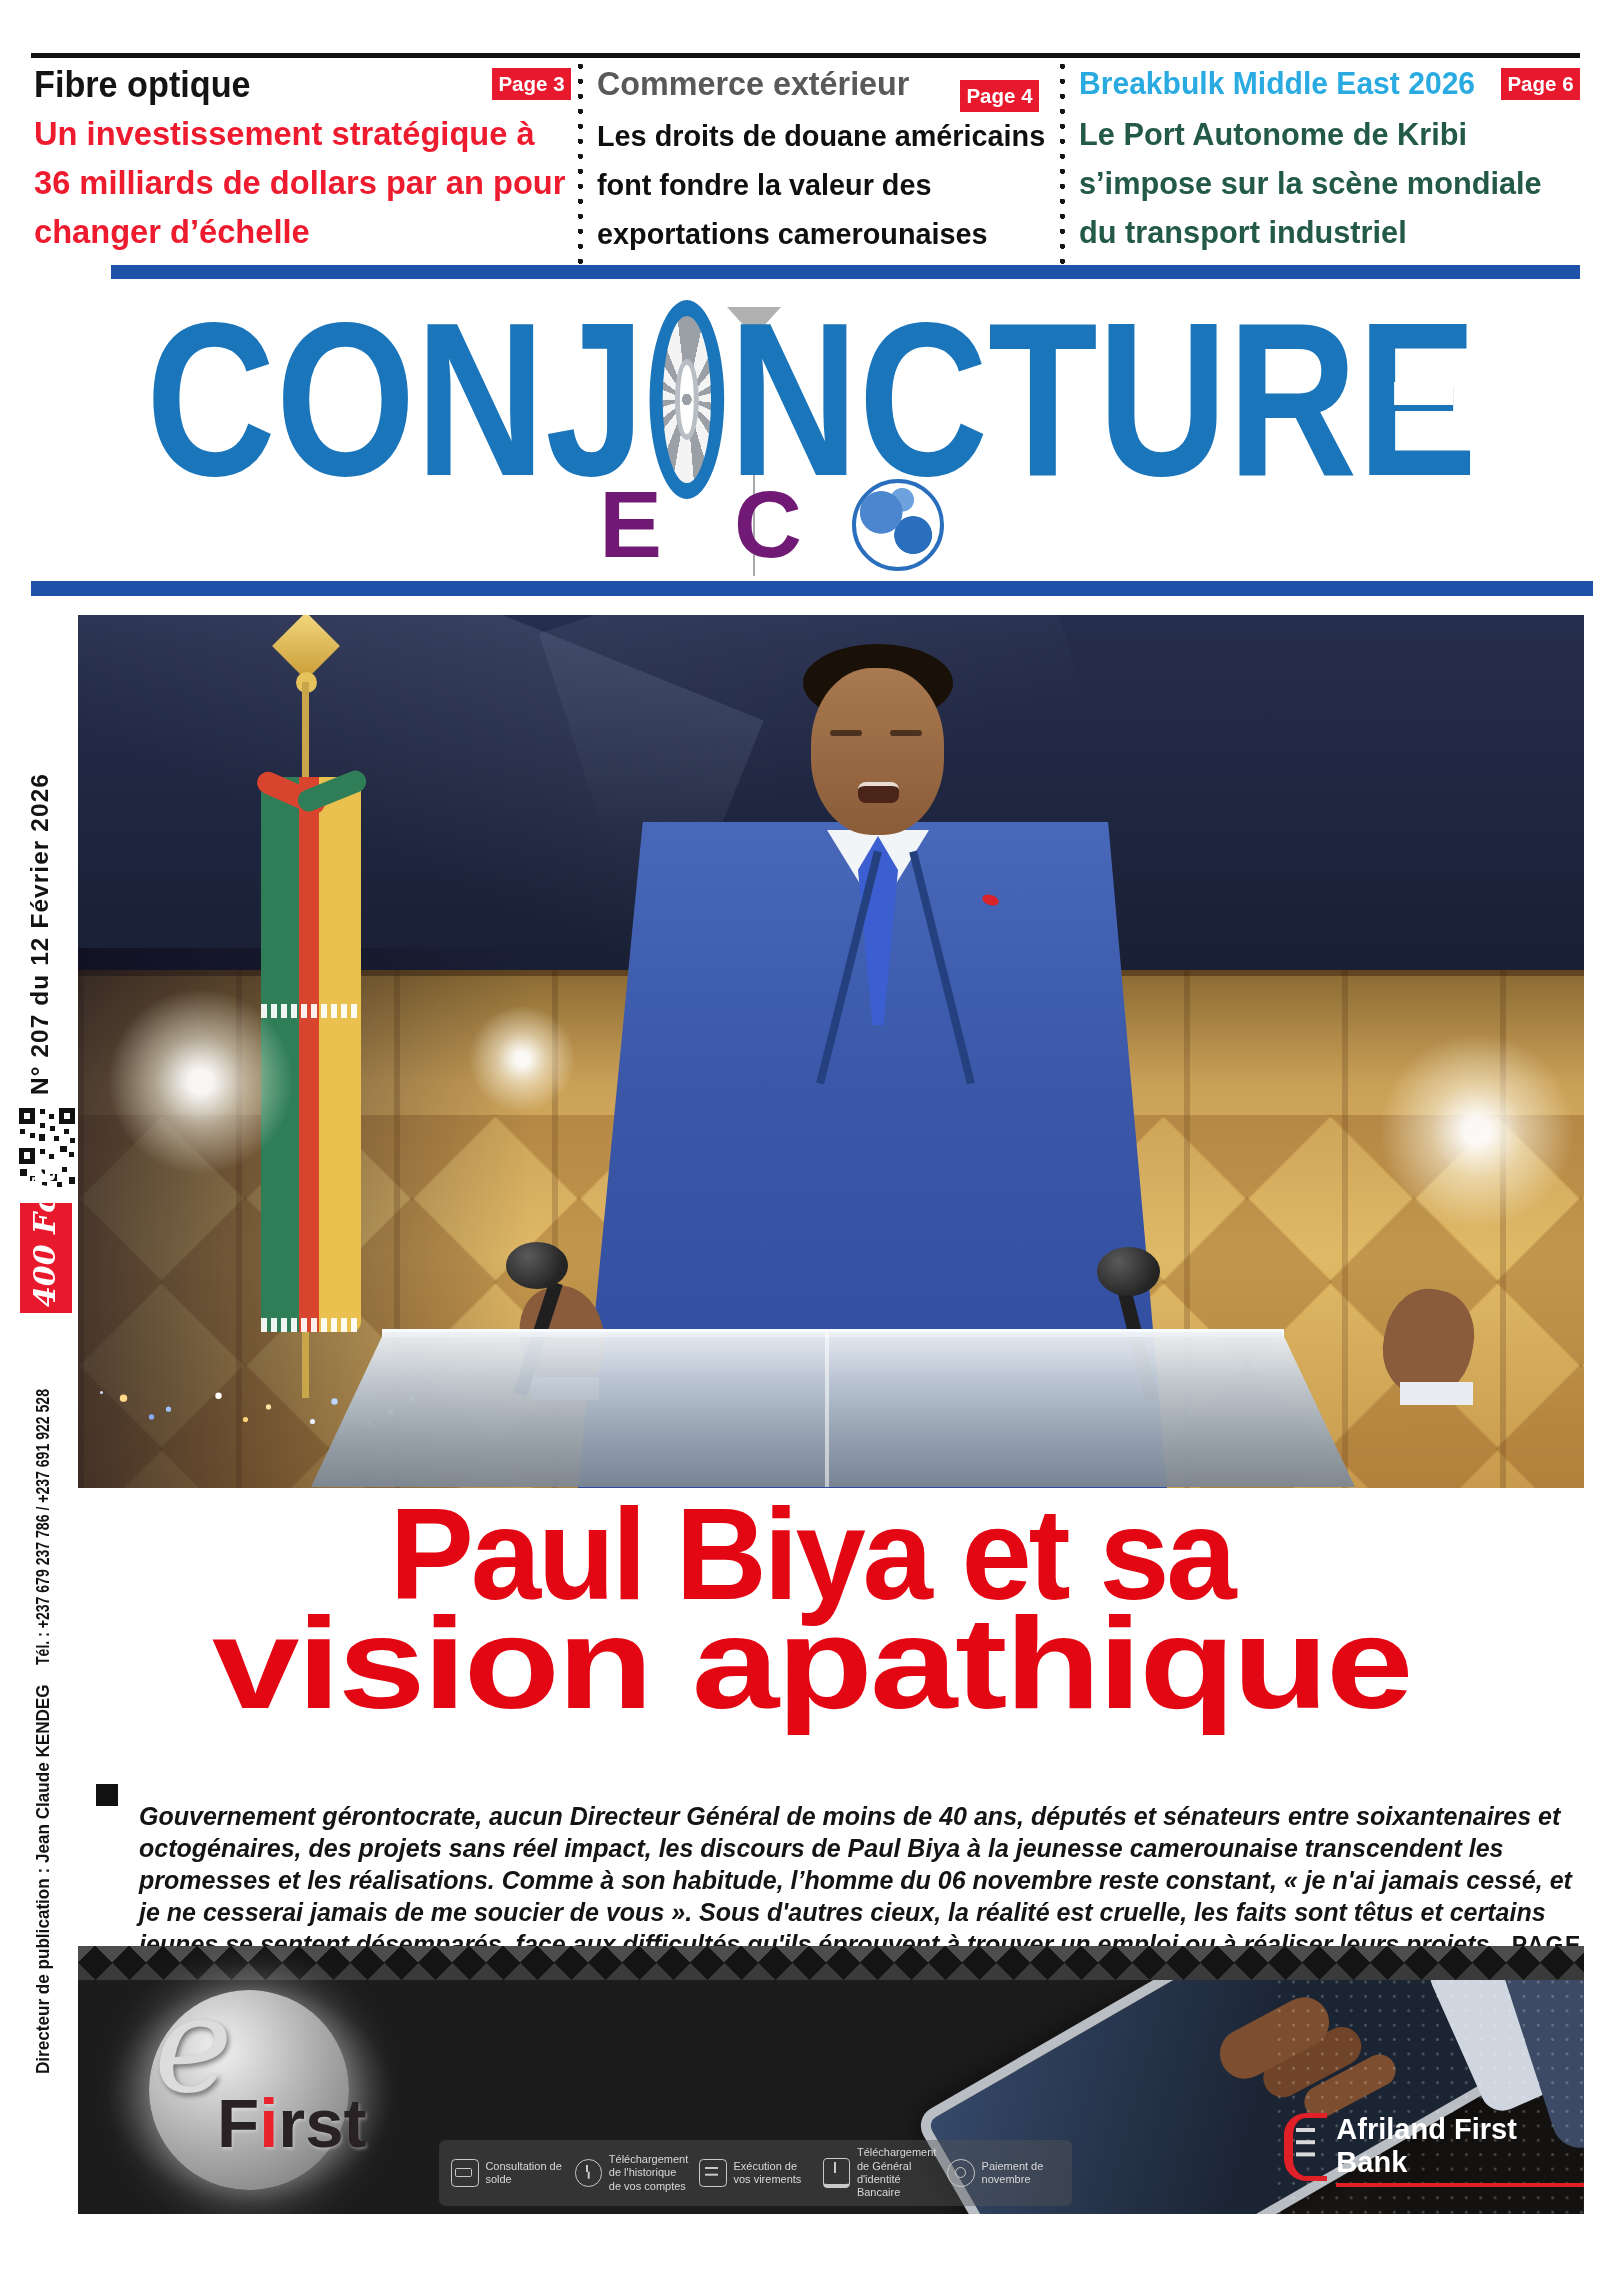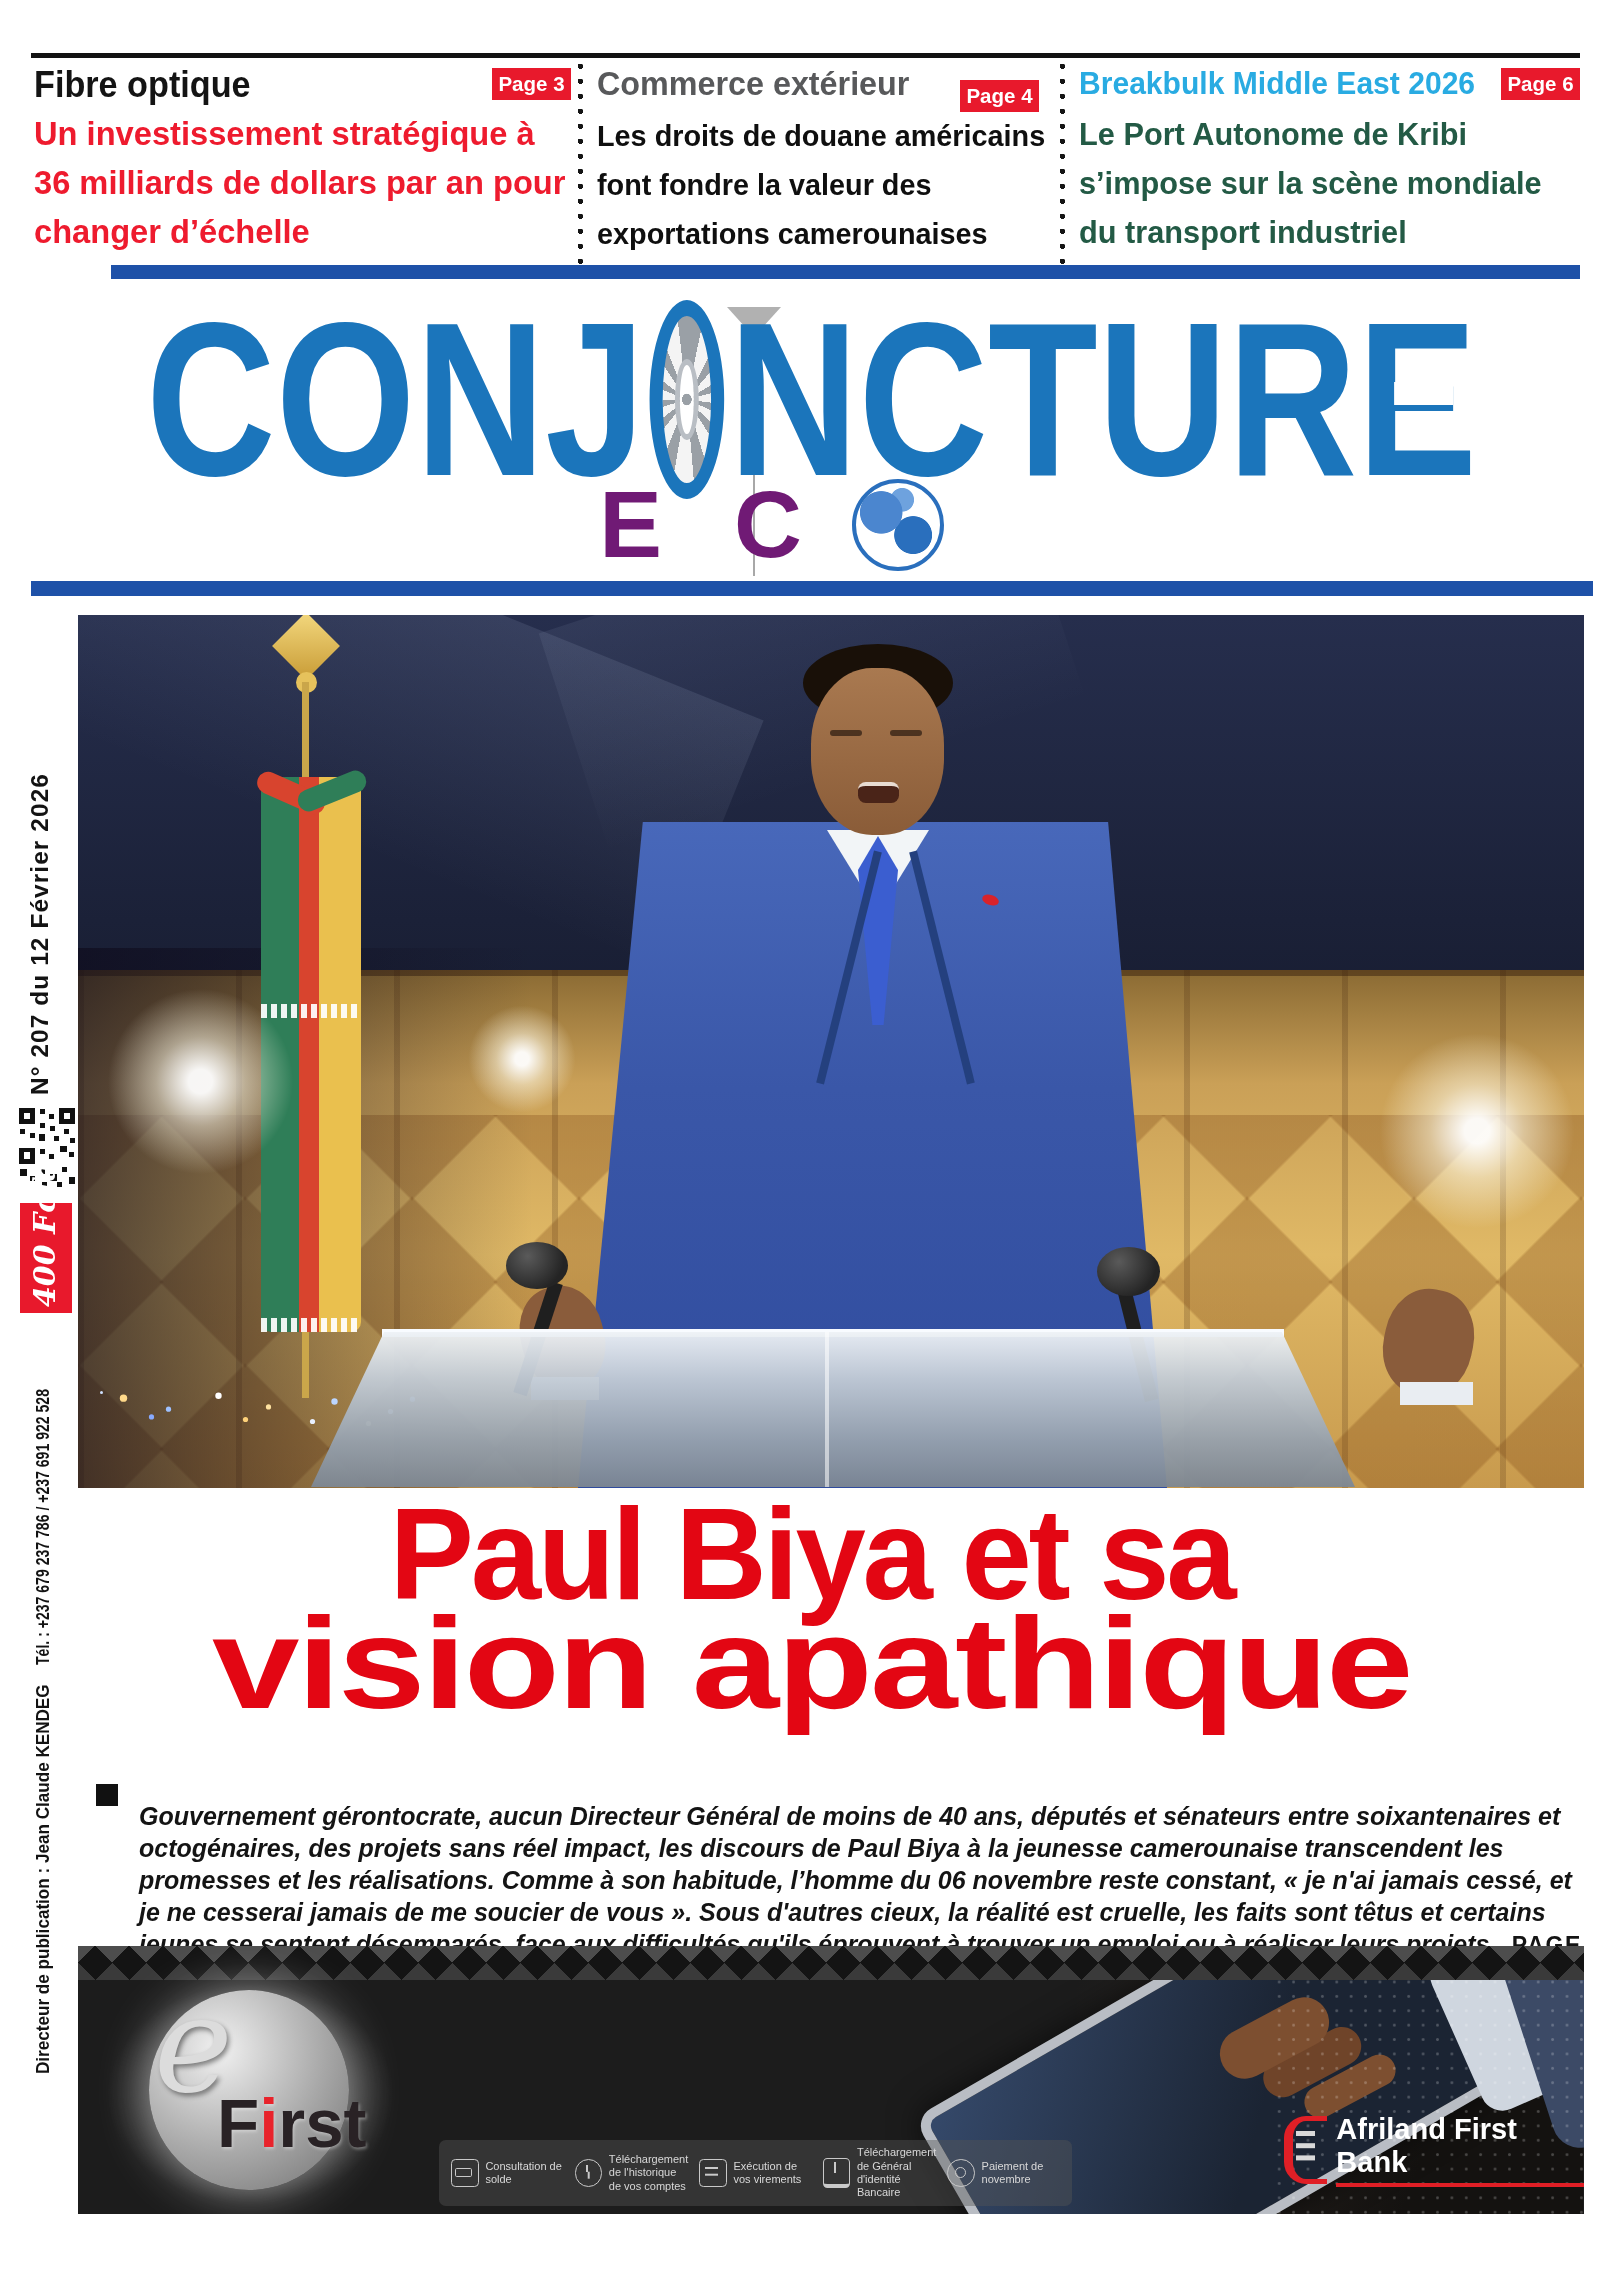--- a/index.html
+++ b/index.html
@@ -192,21 +192,21 @@
       transform:rotate(-30deg);background:linear-gradient(135deg,#35496a,#1b2433 60%);
       box-shadow:0 0 33px rgba(0,0,0,.6);}
   .sleeve{left:1372px;top:-22px;width:167px;height:167px;background:#cfd6df;border-radius:22px;
       transform:rotate(-24deg);}
   .blazer{left:1444px;top:-44px;width:167px;height:233px;background:#3c4a66;border-radius:28px;
       transform:rotate(-18deg);}
   .fingers{left:1138px;top:67px;width:117px;height:50px;background:#7d4f30;border-radius:25px;
       transform:rotate(-28deg);box-shadow:22px 39px 0 -5.6px #6f4429,44px 78px 0 -9px #7d4f30;}
   .ad-dots{left:1194px;top:0;width:312px;height:268px;
       background:radial-gradient(rgba(255,255,255,.22) 1.1px,transparent 1.7px) 0 0/14.4px 14.4px;}
-  .afr{left:1206px;top:167px;display:flex;align-items:center;gap:9px;}
+  .afr{left:1206px;top:167px;display:flex;align-items:flex-start;gap:9px;}
   .afr-mark{width:36px;height:58px;border-left:9px solid #e01f26;border-top:5.6px solid #e01f26;
       border-bottom:5.6px solid #e01f26;border-radius:22px 0 0 22px;position:relative;}
   .afr-mark::after{content:'';position:absolute;left:3.3px;top:10px;width:19px;height:4.4px;background:#d9d9d9;
       box-shadow:0 12.2px 0 #d9d9d9,0 24.4px 0 #d9d9d9;}
   .afr-txt{font-size:29px;font-weight:bold;color:#fff;border-bottom:4.4px solid #e01f26;padding-bottom:4.4px;}
 
   
   .footer-line{left:0;right:0;top:2224px;text-align:center;font-size:25.5px;font-weight:bold;color:#101010;}
 </style>
 </head>

